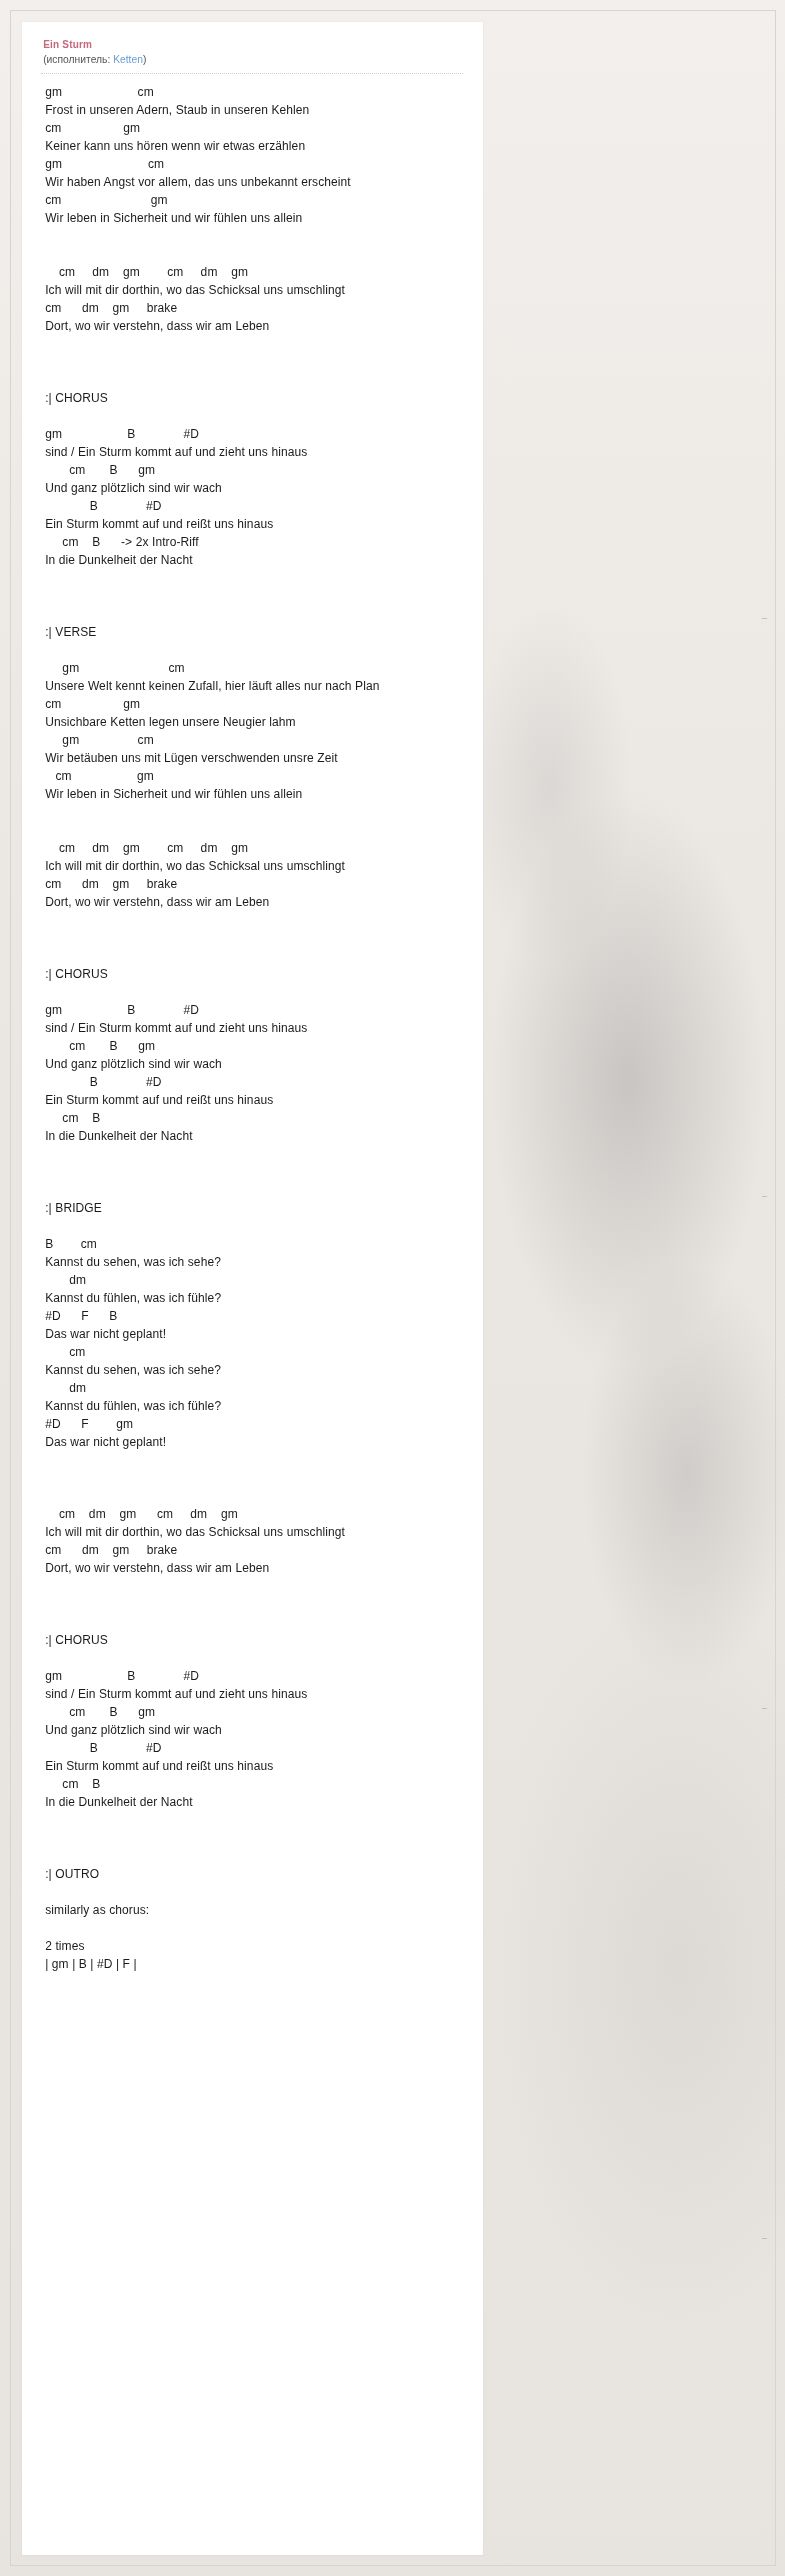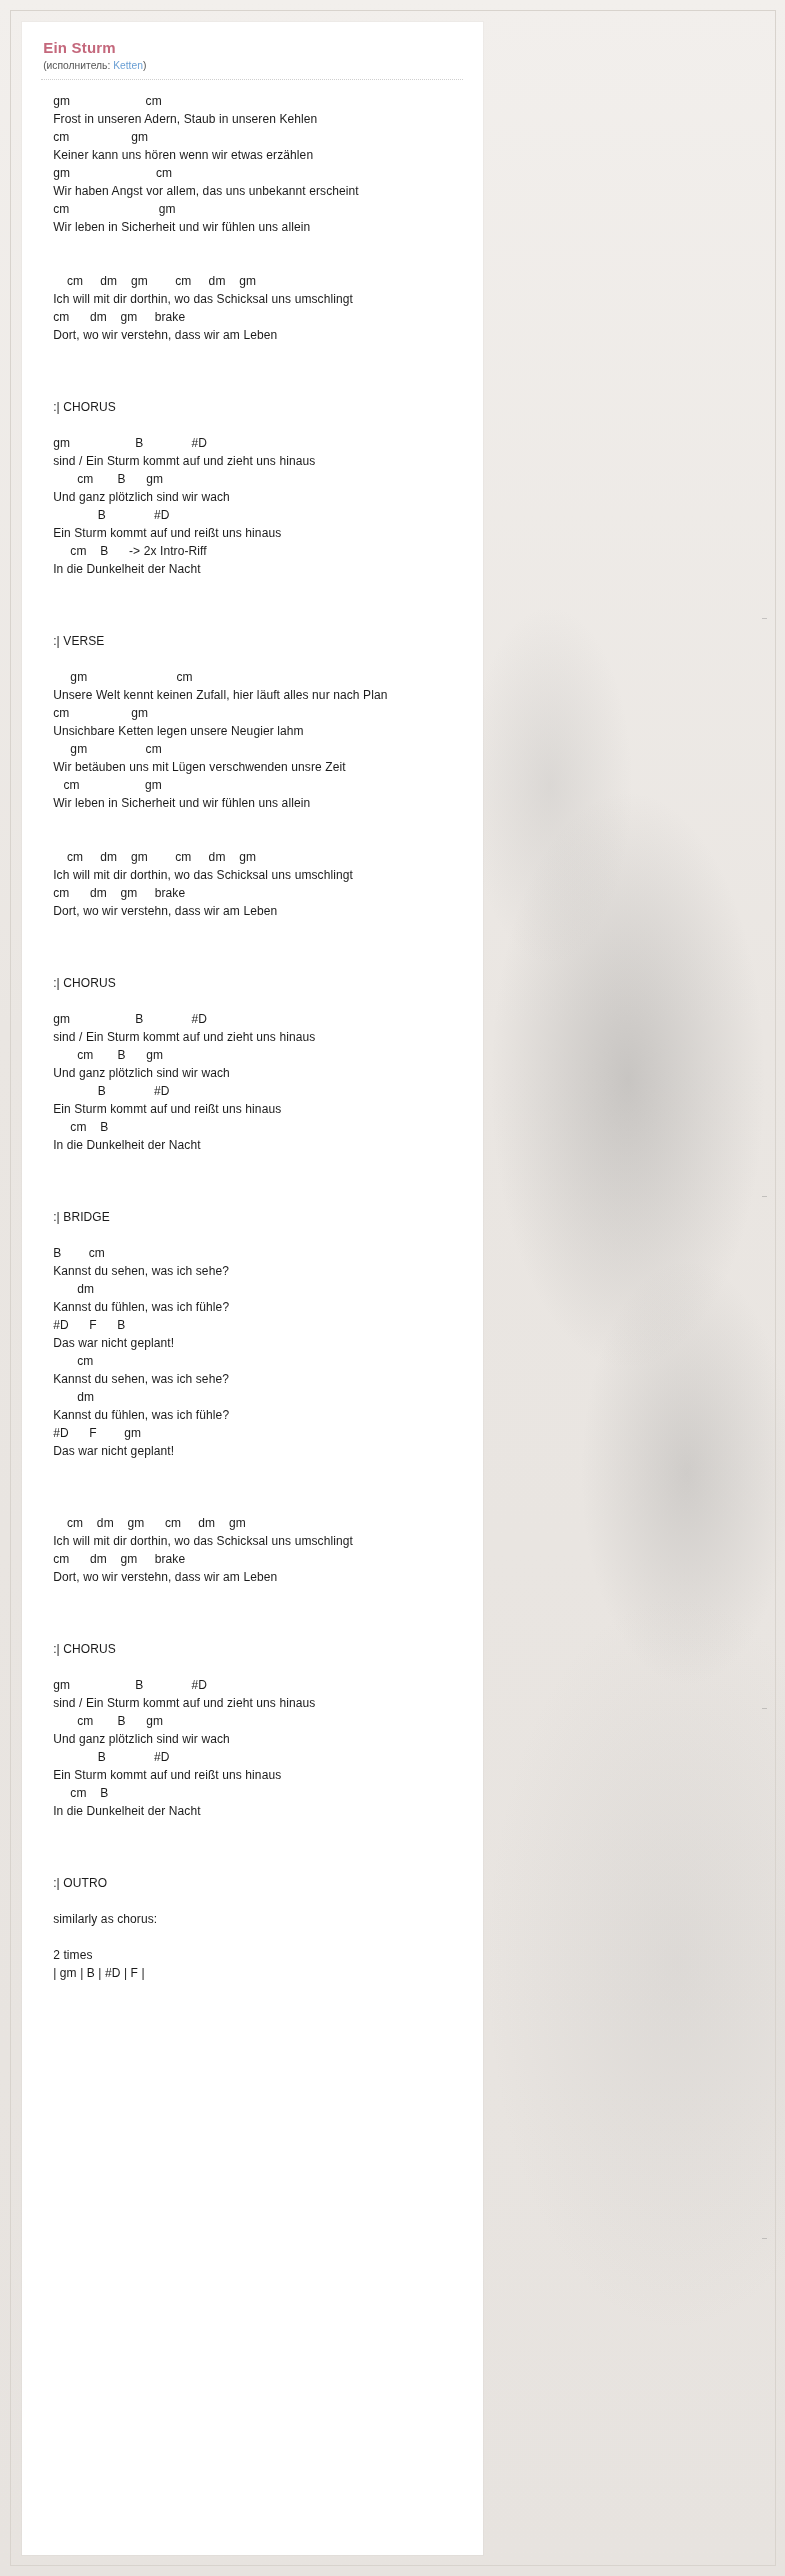--- a/index.html
+++ b/index.html
@@ -42,21 +42,21 @@
     top: 21.6px;
     width: 461px;
     height: 2533px;
     background: #ffffff;
     box-sizing: border-box;
     padding: 17.7px 19.6px 0 19.6px;
     box-shadow: 0 0 0 1px rgba(0,0,0,0.02);
   }
   .song-title {
     color: #c4687c;
-    font-size: 15px;
+    font-size: 10px;
     font-weight: bold;
     letter-spacing: 0.2px;
     margin: 0 0 2px 2px;
     line-height: 1.2;
   }
   .artist-line {
     font-size: 10.3px;
     color: #555;
     margin: 0 0 0 2px;
     line-height: 1.3;
@@ -64,21 +64,21 @@
   .artist-line a {
     color: #6a9fd4;
     text-decoration: none;
   }
   .title-rule {
     border-top: 1px dotted #cfcfcf;
     margin: 5.9px 0 9.8px 0;
     height: 0;
   }
   pre.chords {
-    margin: 12px;
+    margin: 4px;
     padding: 0;
     font-family: "Liberation Sans", sans-serif;
     font-size: 12px;
     line-height: 18px;
     color: #1b1b1b;
     white-space: pre;
     letter-spacing: 0.1px;
   }
   .right-ticks {
     position: absolute;

